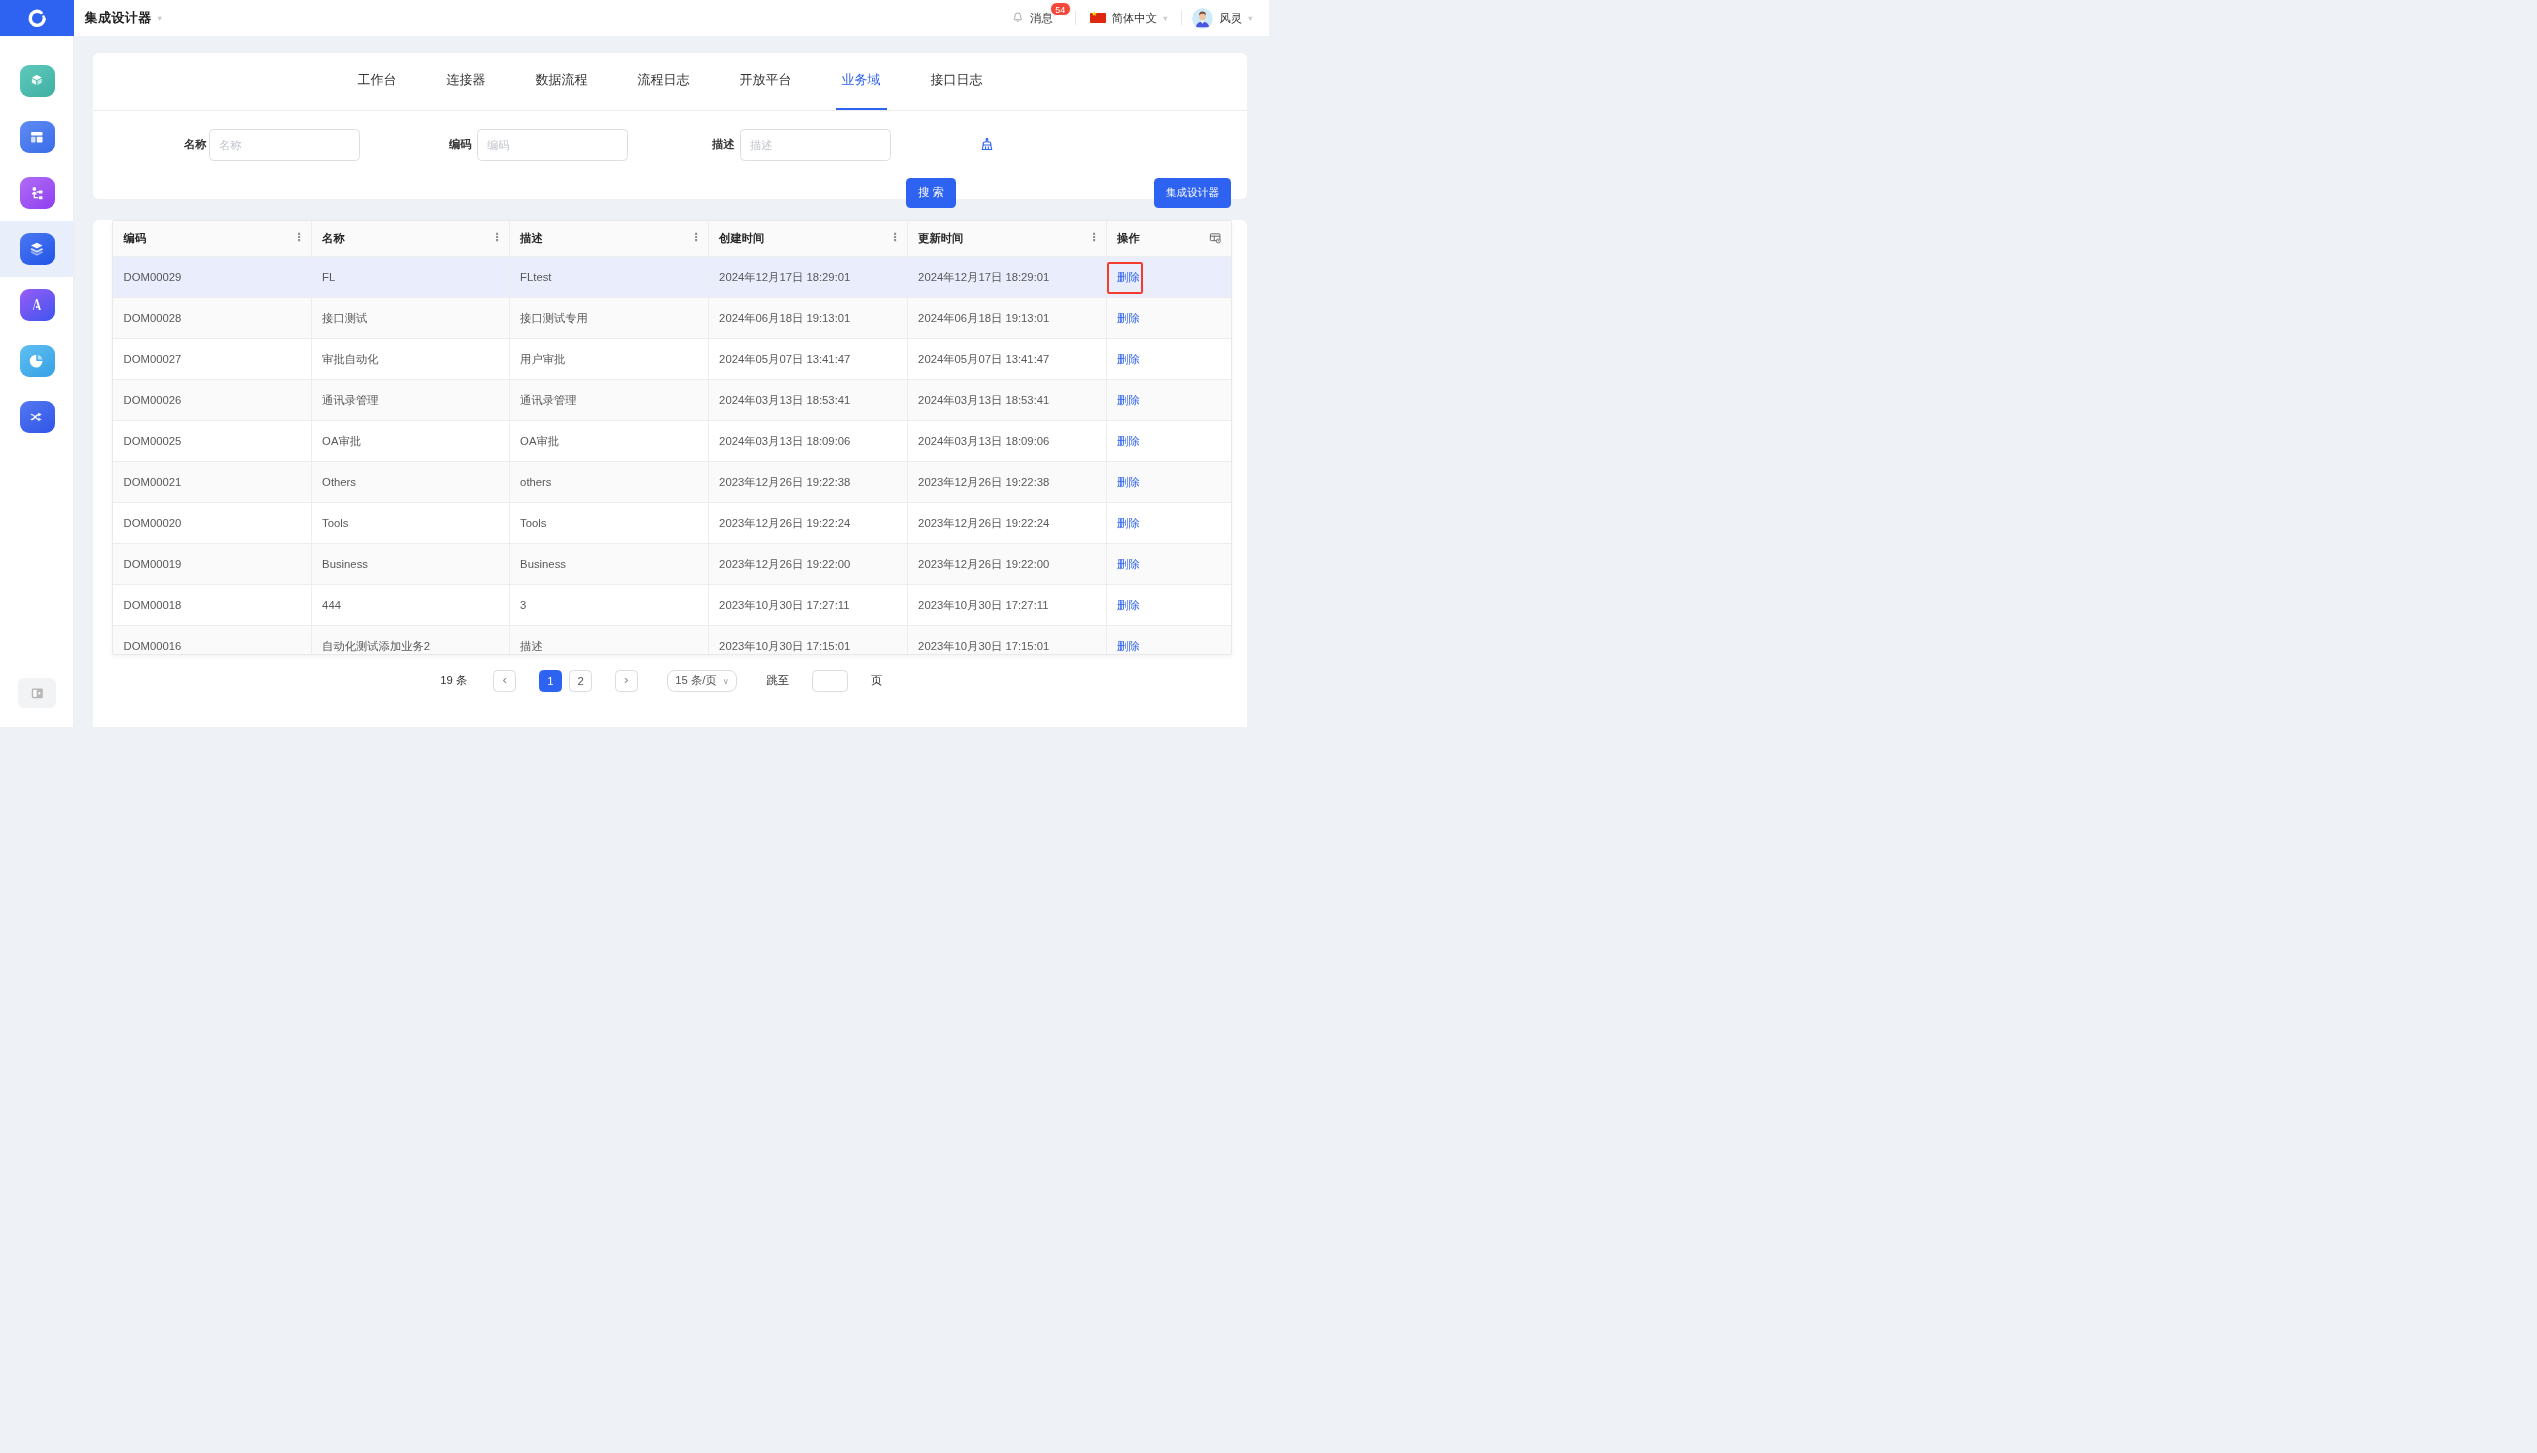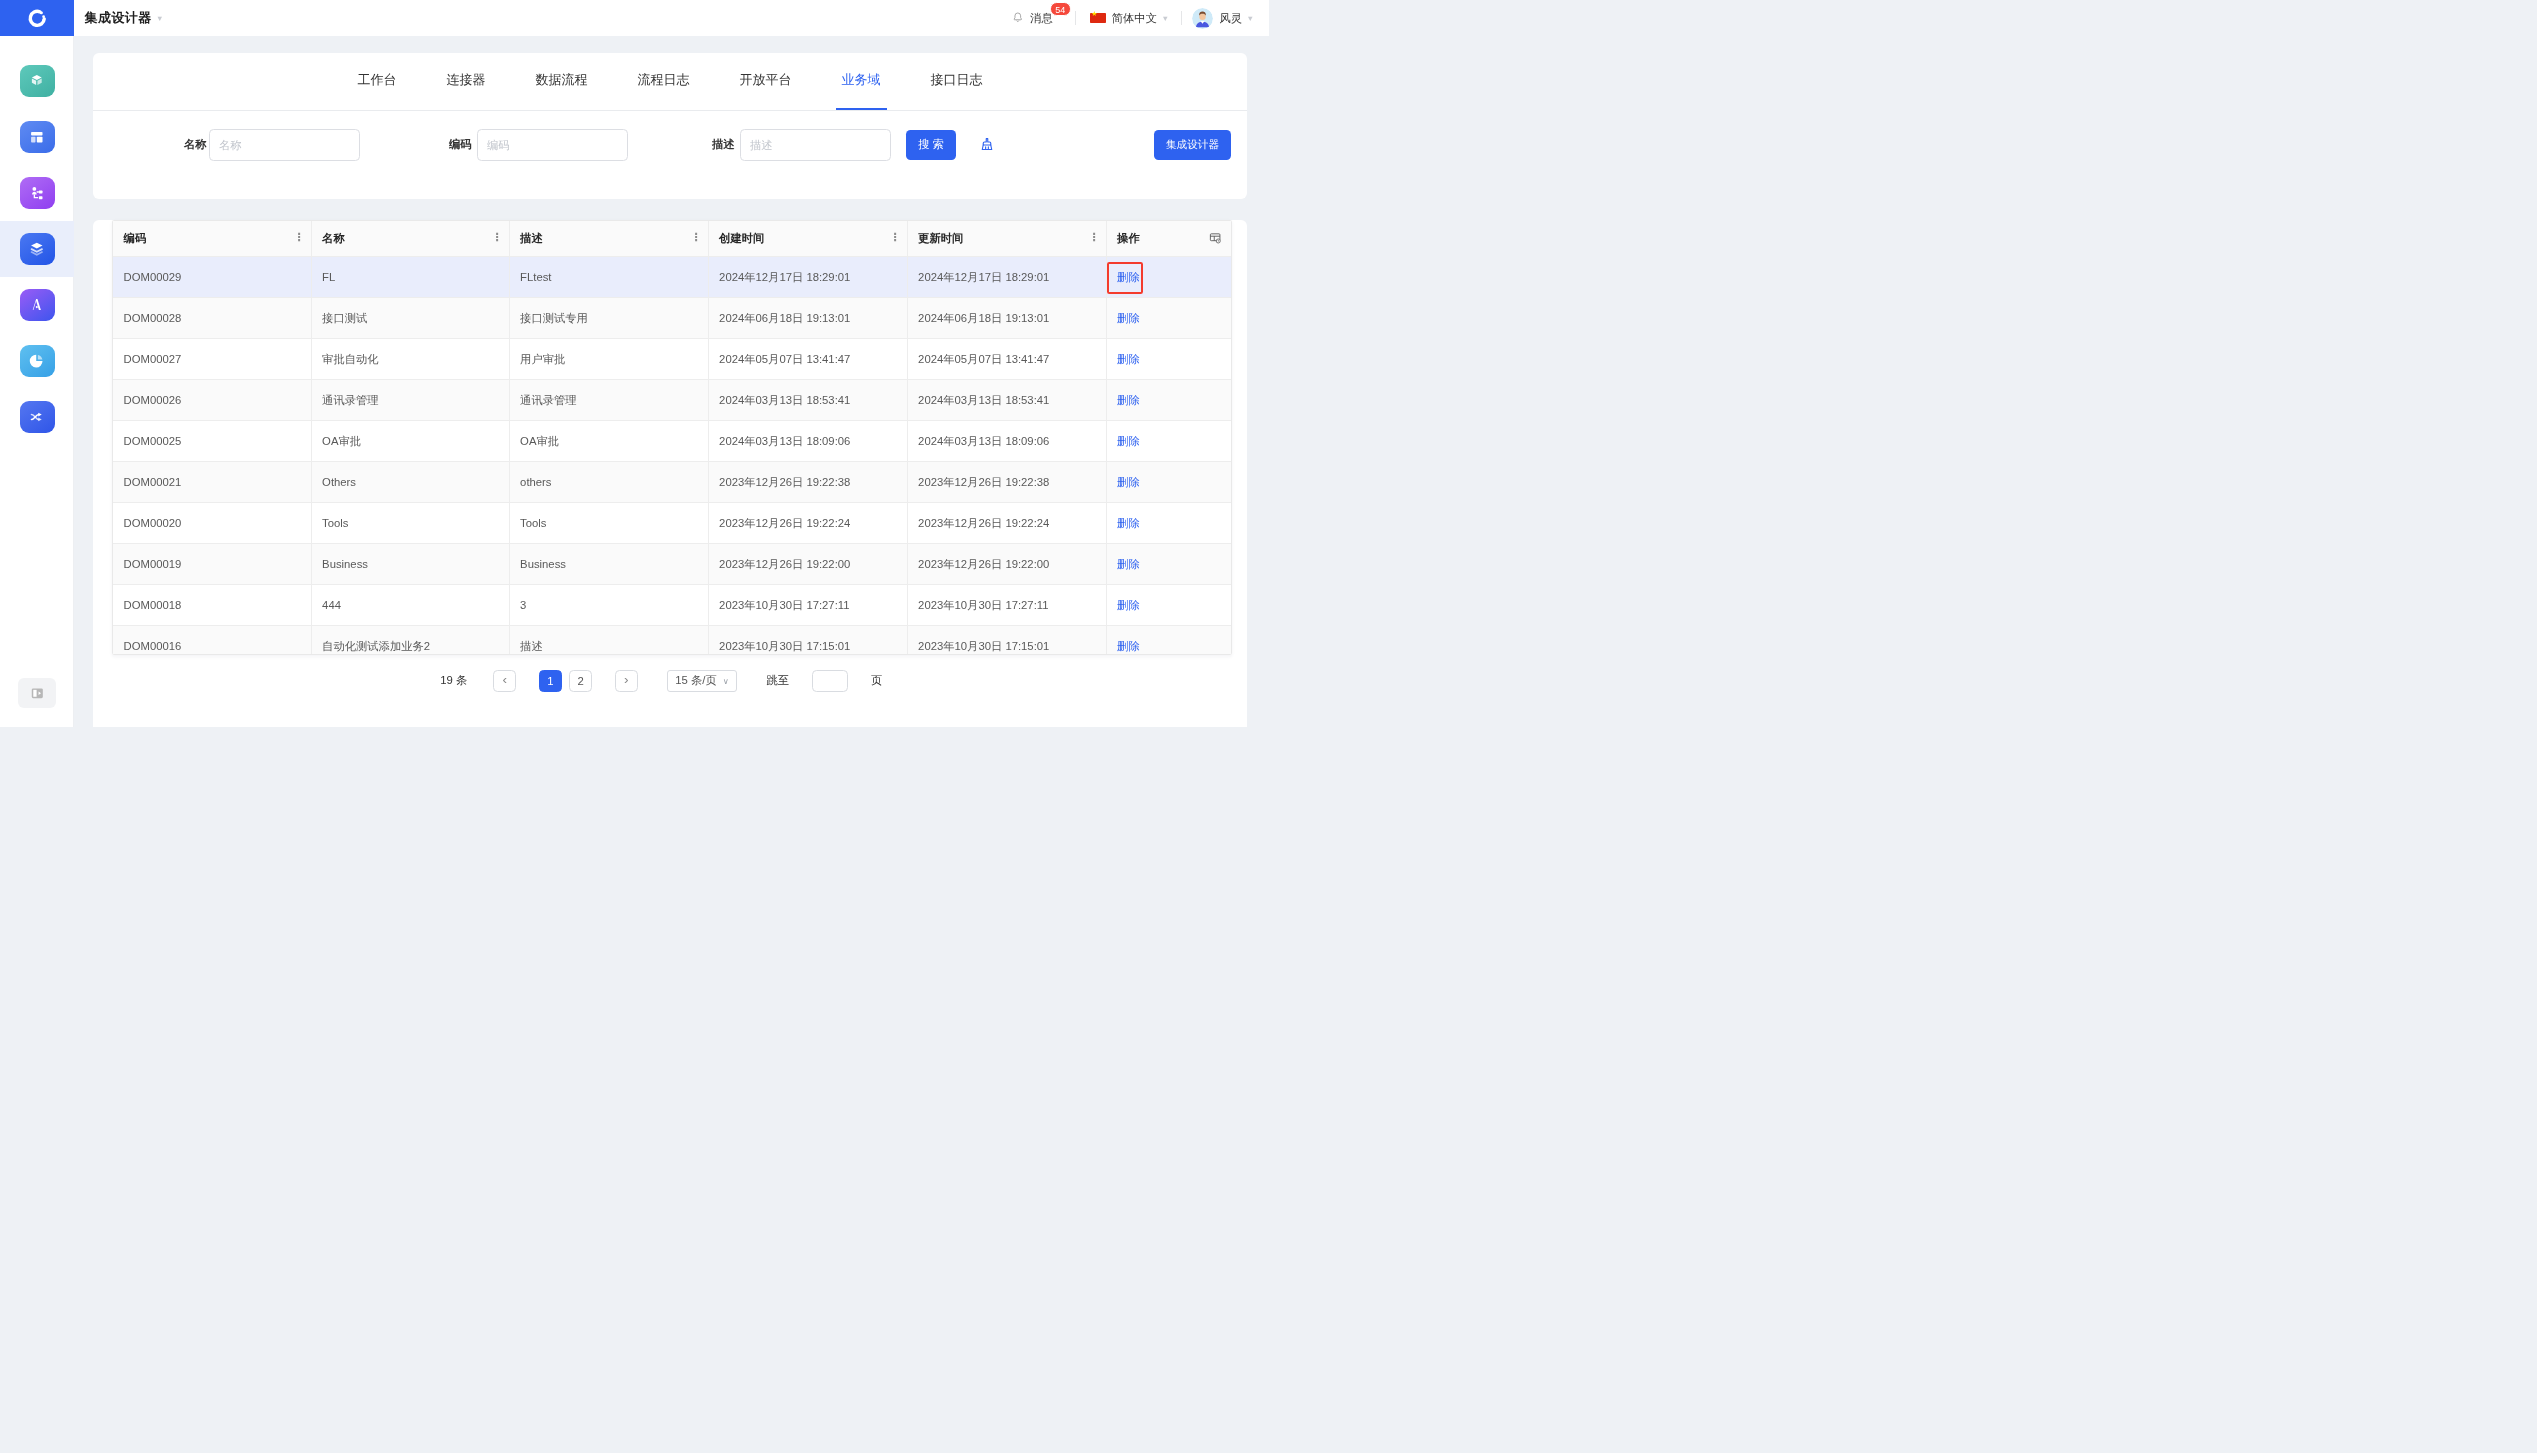--- a/index.html
+++ b/index.html
@@ -47,21 +47,21 @@
   .tab{ font-size:13px; font-weight:500; color:#333; display:flex; align-items:center; padding:0 6px;
         border-bottom:2.3px solid transparent; cursor:pointer; }
   .tab.active{ color:var(--accent); border-bottom-color:var(--accent); }
   .filters-row{ position:relative; height:68px; }
   .f-label{ position:absolute; top:26px; font-size:11.3px; font-weight:700; color:#333; }
   .f-input{ position:absolute; top:18px; width:151px; height:32px; border:0.8px solid #dcdee3; border-radius:4.5px;
             padding:0 9px; font-size:11.3px; color:#333; background:#fff; outline:none; }
   .f-input::placeholder{ color:#c1c5cc; }
   .btn{ border:none; cursor:pointer; border-radius:4.5px; font-size:11.3px;
         font-family:"Liberation Sans","DejaVu Sans",sans-serif; }
-  .btn-primary{ background:var(--accent); color:#fff; }
+  .btn-primary{ background:var(--accent); color:#fff;margin-top:48px; }
   .search-btn{ position:absolute; left:813px; top:19px; width:50px; height:30px; }
   .broom-btn{ position:absolute; left:884px; top:25px; width:19.6px; height:19.6px; background:none; border:none; cursor:pointer; }
   .add-btn{ position:absolute; left:1061px; top:19px; width:77px; height:30px; font-size:10.6px; }
   
   .card-table{ margin-top:16px; height:514px; position:relative; }
   .table-clip{ position:relative; margin:21px 15px 0 19px; height:435px; overflow:hidden;
                border:0.8px solid #e9e9e9; border-radius:1.5px; box-shadow:0 1.5px 3.8px rgba(31,44,77,.05); }
   table{ width:100%; border-collapse:collapse; table-layout:fixed; }
   col.c1{width:198px} col.c2{width:198px} col.c3{width:199px} col.c4{width:199px} col.c5{width:199px} col.c6{width:auto}
   th{ height:36px; background:#fafafa; text-align:left; padding:0 7.6px 0 10.6px; font-size:11.3px; font-weight:700;
@@ -79,21 +79,21 @@
   .anno-box{ position:absolute; left:0; top:4.5px; height:32px; width:36px; border:2.3px solid #f43b2d;
              border-radius:2.3px; pointer-events:none; }
   
   .pager{ display:flex; justify-content:center; align-items:center; gap:23px; margin:15px 17.4px 0 0;
           font-size:11.3px; color:#333; }
   .pg-total{ margin-right:3px; }
   .pg-btn{ min-width:22.7px; height:22.7px; border:0.8px solid #d9dce1; border-radius:4.5px; background:#fff;
            display:flex; align-items:center; justify-content:center; font-size:11.3px; color:#555; cursor:pointer; }
   .pg-btn.arrow{ color:#888; font-size:13.6px; line-height:1; padding-bottom:1.5px; }
   .pg-btn.active{ background:var(--accent); border-color:var(--accent); color:#fff; }
-  .pg-size{ height:22.7px; border:0.8px solid #d9dce1; border-radius:3px; background:#fff; padding:0 7.6px;
+  .pg-size{ height:22.7px; border:0.8px solid #d9dce1; border-radius:8px; background:#fff; padding:0 7.6px;
             display:flex; align-items:center; gap:6px; cursor:pointer; color:#555; margin-left:6px; }
   .pg-size .chev{ color:#9aa0a8; font-size:8.3px; }
   .pg-jump-label{ margin-left:6px; }
   .pg-jump-input{ width:36px; height:22.7px; border:0.8px solid #d9dce1; border-radius:4.5px; outline:none;
                   text-align:center; font-size:11.3px; }
 </style>
 </head>
 <body>
 
 <aside class="sidebar">

